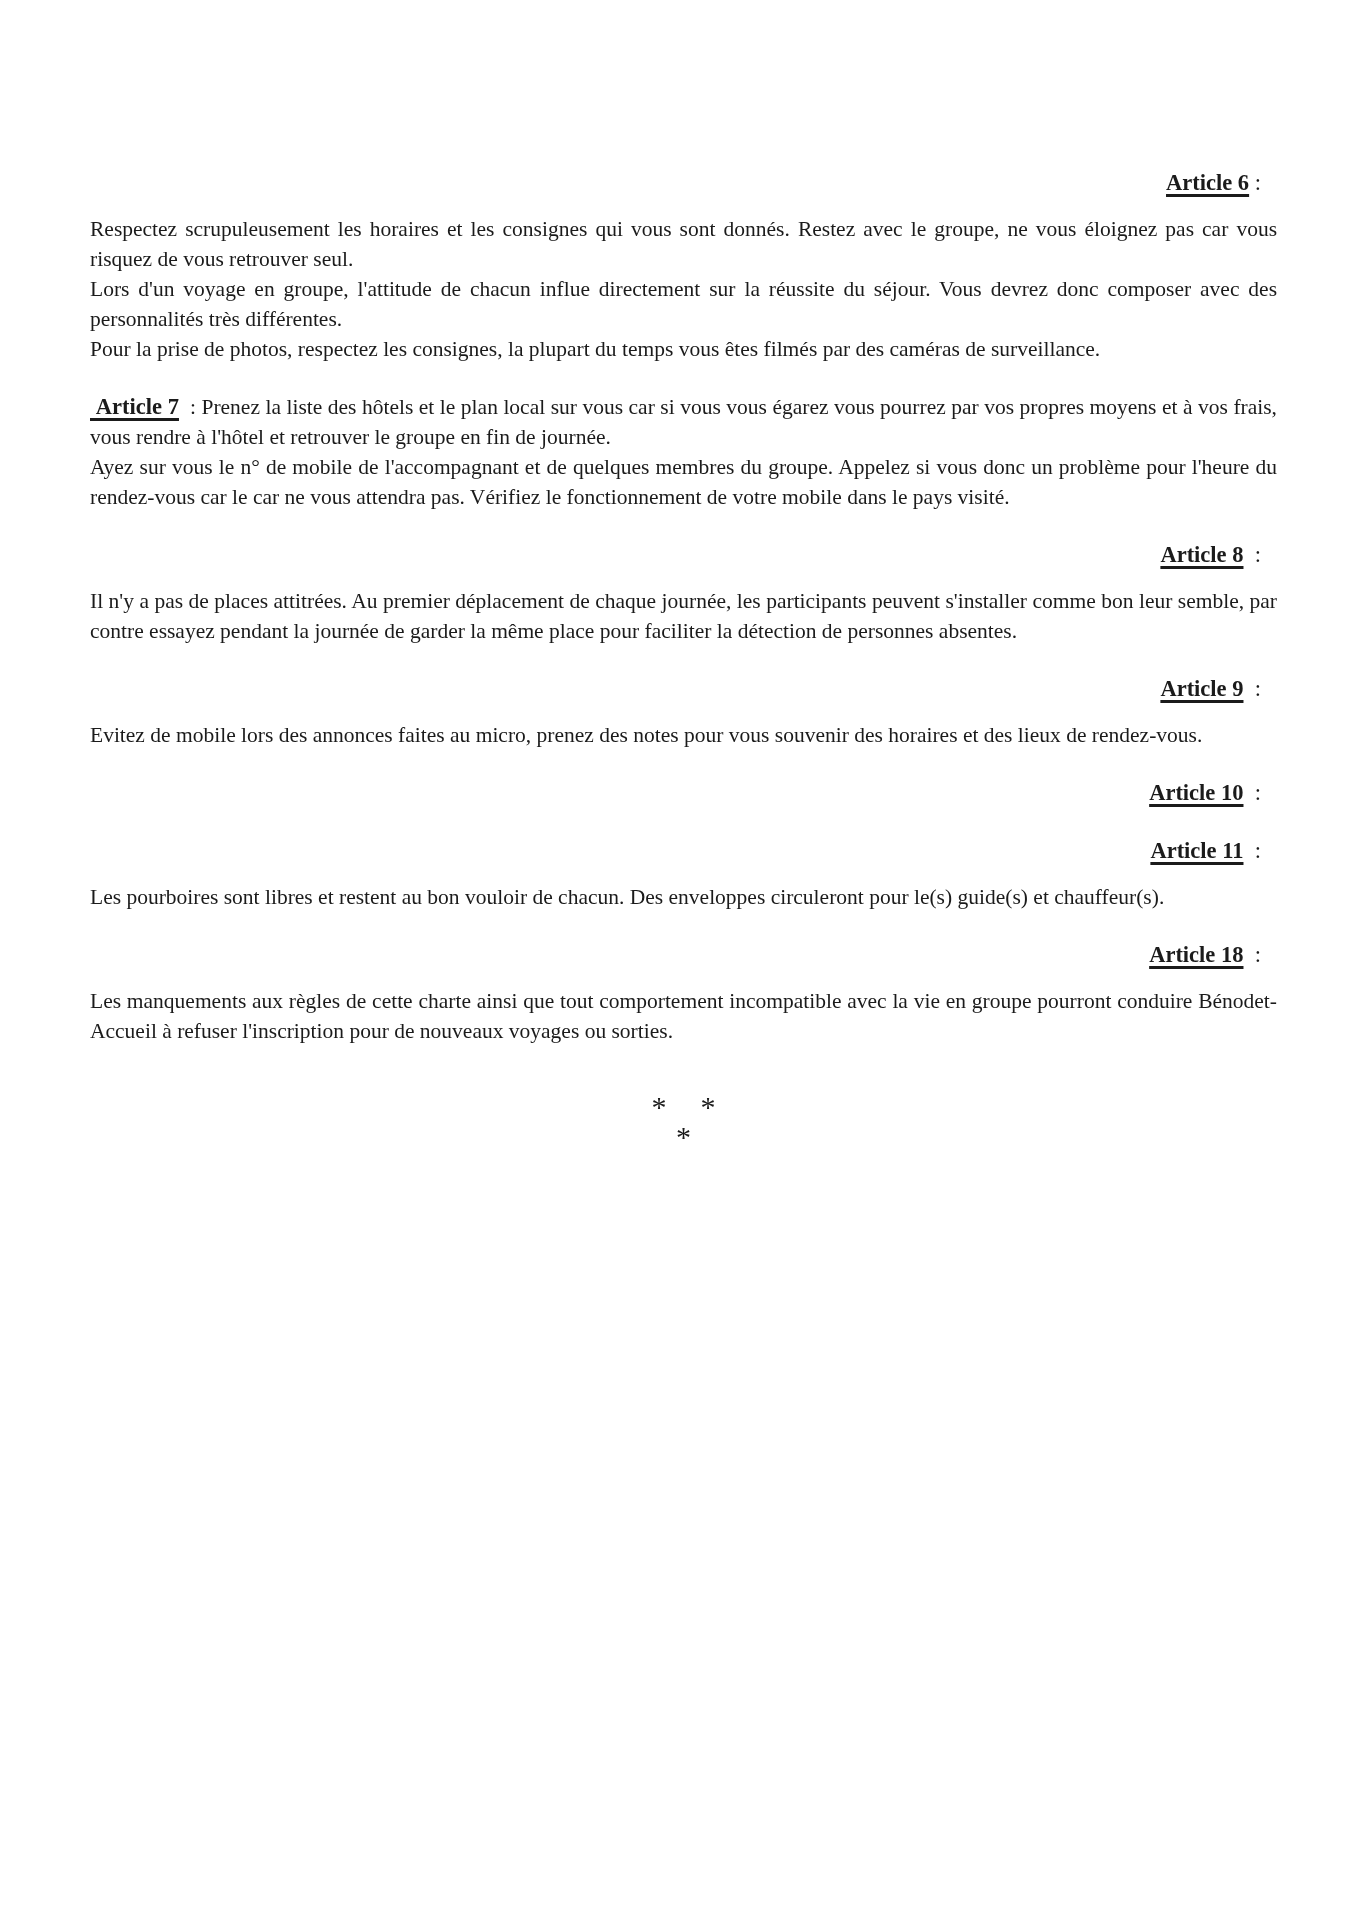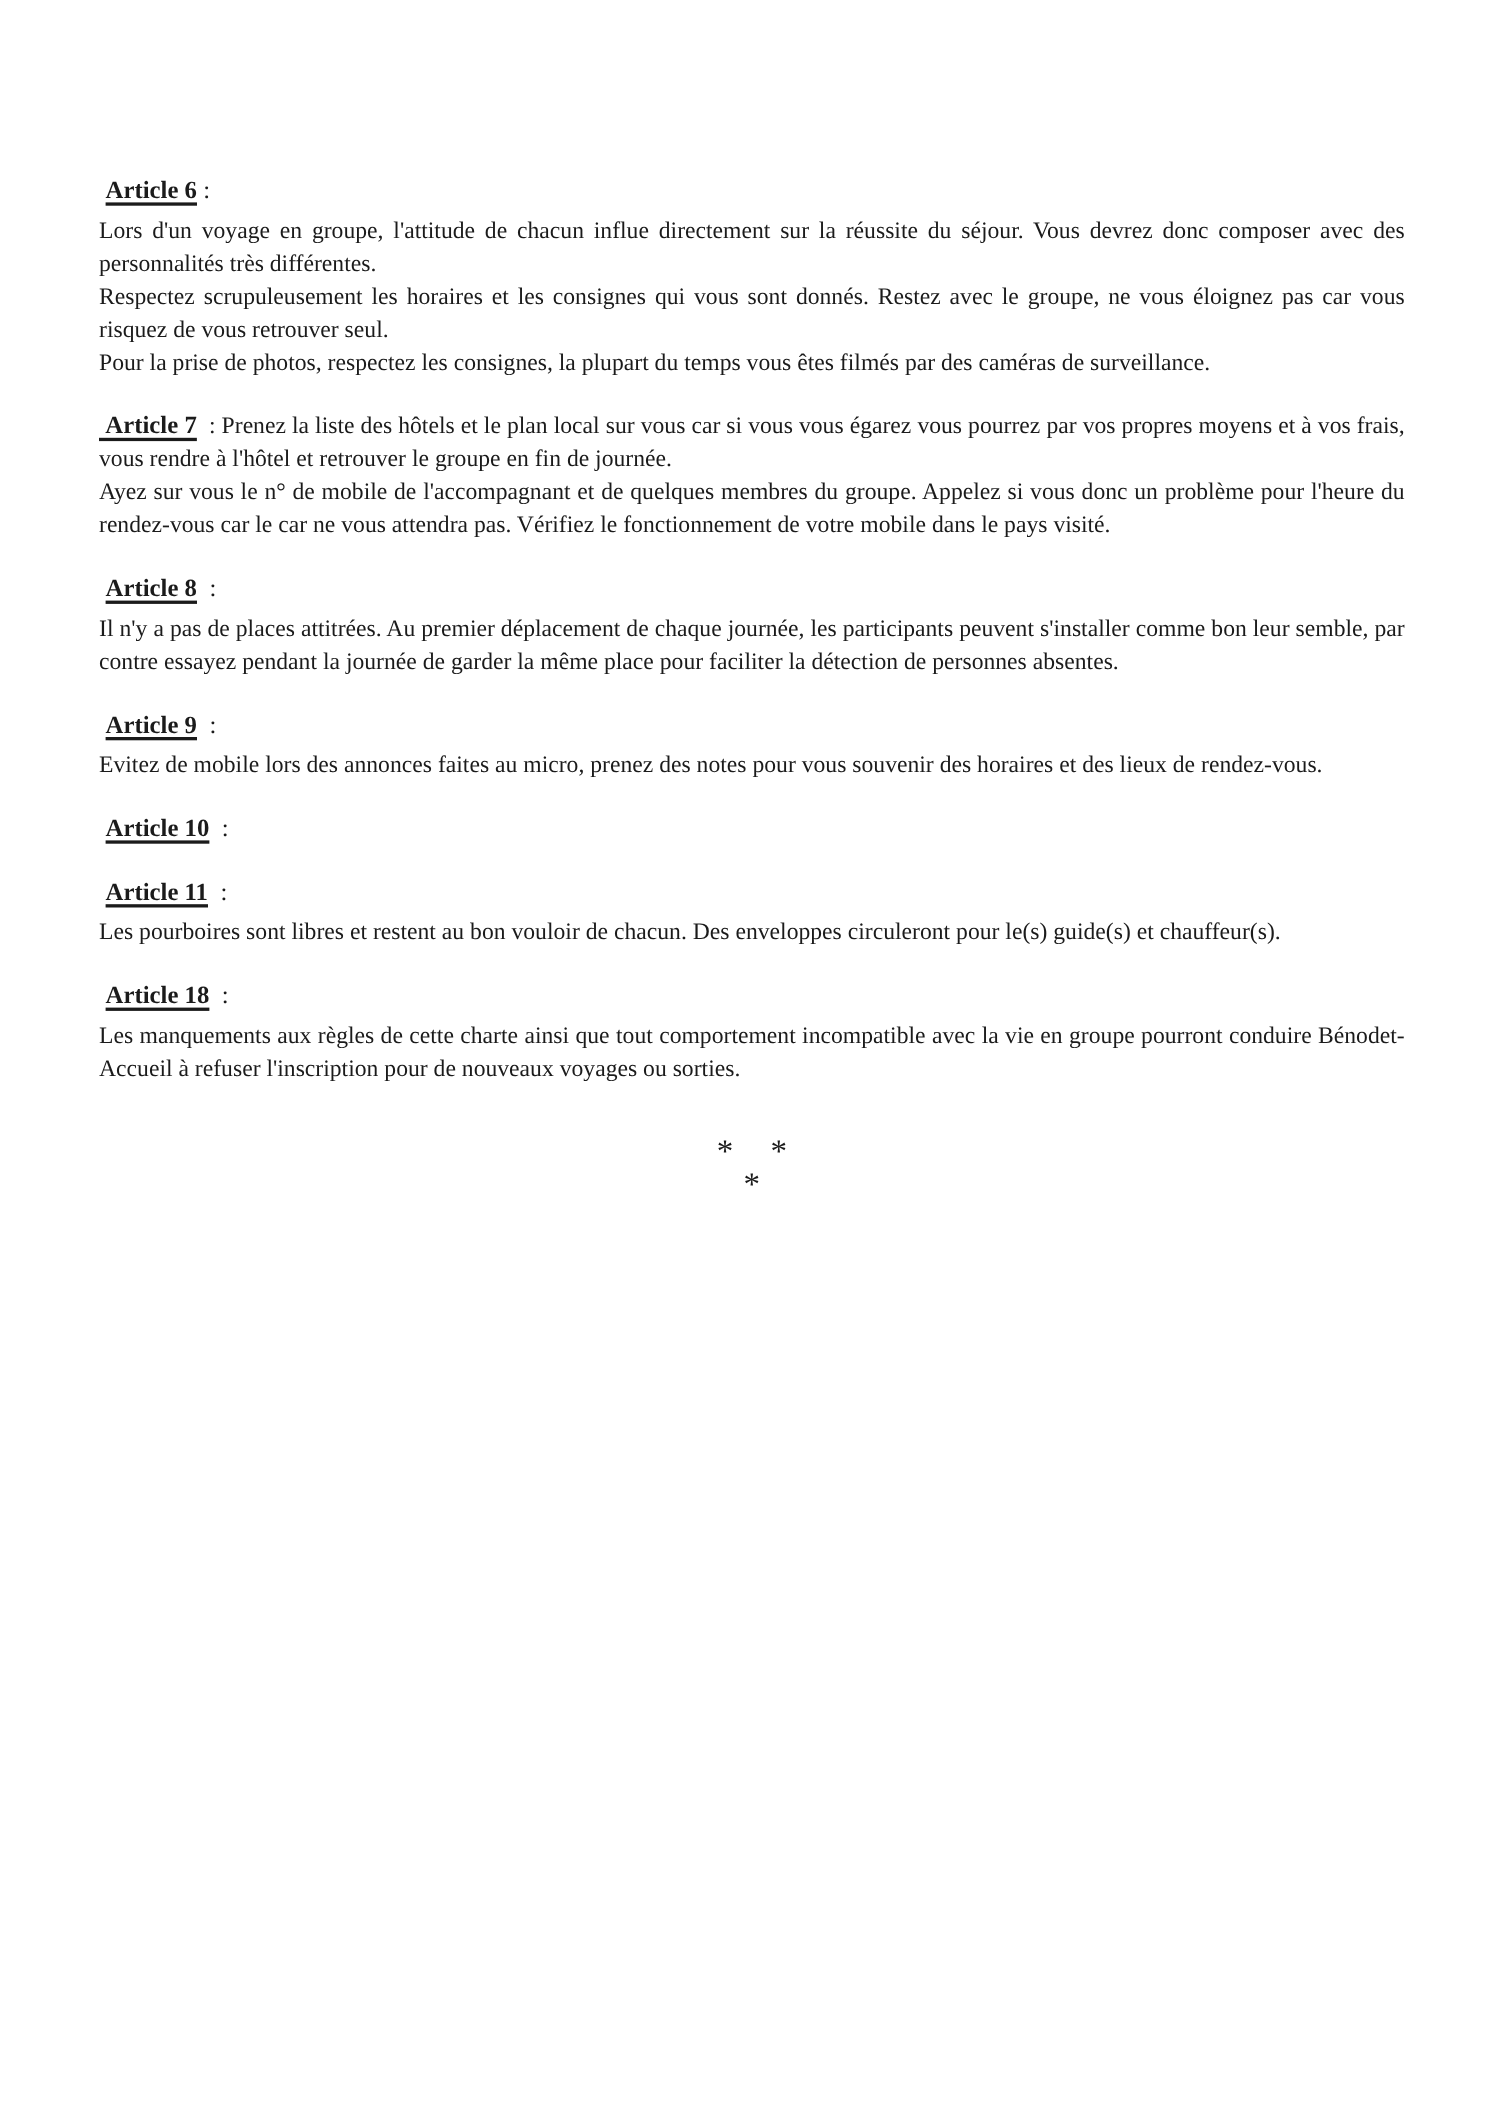--- a/index.html
+++ b/index.html
@@ -16,24 +16,25 @@
   }
   .page {
     box-sizing: border-box;
     width: 1357px;
     height: 1920px;
     padding: 152px 80px 0 90px;
     background: #ffffff;
   }
   .article { margin: 0 0 28px 0; }
   .heading {
-    margin: 6px;
+    margin: 16px;
     font-size: 22.5px;
     line-height: 30px;
     font-weight: 400;
+    text-align: right;
   }
   .article-title {
     font-weight: 700;
     text-decoration: underline;
     text-decoration-thickness: 2.5px;
     text-underline-offset: 4px;
     white-space: pre-wrap;
     font-size: 22.5px;
   }
   .sep {
@@ -65,22 +66,22 @@
     color: #1b1b1b;
   }
 </style>
 </head>
 <body>
 
 <main class="page">
 
   <section class="article">
     <h2 class="heading"><span class="article-title">Article 6</span><span class="sep">&nbsp;:</span></h2>
+    <p class="para">Respectez scrupuleusement les horaires et les consignes qui vous sont donnés. Restez avec le groupe, ne vous éloignez pas car vous risquez de vous retrouver seul.</p>
     <p class="para">Lors d'un voyage en groupe, l'attitude de chacun influe directement sur la réussite du séjour. Vous devrez donc composer avec des personnalités très différentes.</p>
-    <p class="para">Respectez scrupuleusement les horaires et les consignes qui vous sont donnés. Restez avec le groupe, ne vous éloignez pas car vous risquez de vous retrouver seul.</p>
     <p class="para">Pour la prise de photos, respectez les consignes, la plupart du temps vous êtes filmés par des caméras de surveillance.</p>
   </section>
 
   <section class="article">
     <p class="para"><span class="article-title">&nbsp;Article 7</span><span class="sep">&nbsp;&nbsp;:&nbsp;</span><span>Prenez la liste des hôtels et le plan local sur vous car si vous vous égarez vous pourrez par vos propres moyens et à vos frais, vous rendre à l'hôtel et retrouver le groupe en fin de journée.</span></p>
     <p class="para">Ayez sur vous le n° de mobile de l'accompagnant et de quelques membres du groupe. Appelez si vous donc un problème pour l'heure du rendez-vous car le car ne vous attendra pas. Vérifiez le fonctionnement de votre mobile dans le pays visité.</p>
   </section>
 
   <section class="article">
     <h2 class="heading"><span class="article-title">Article 8</span><span class="sep">&nbsp;&nbsp;:</span></h2>

